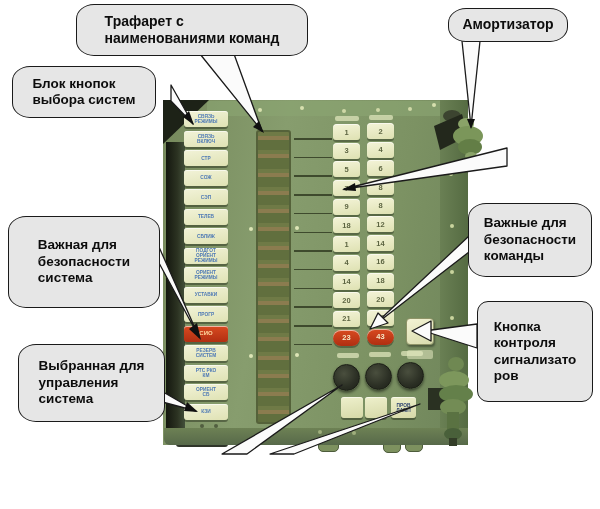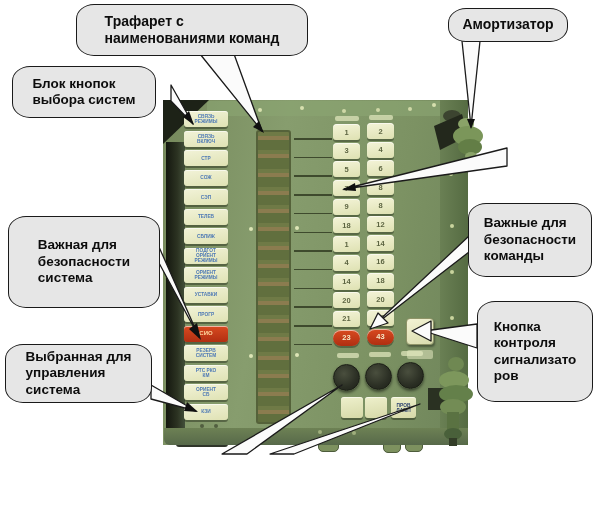--- a/index.html
+++ b/index.html
@@ -92,22 +92,22 @@
   .callout{position:absolute;z-index:10;background:var(--bubble_bg,#e6e6e6);
     border:1.6px solid #1a1a1a;border-radius:18px/15px;
     display:flex;align-items:center;justify-content:center;text-align:left;
     font-weight:bold;color:#0d0d0d;font-size:13.5px;line-height:1.22;white-space:pre-line;}
   .c-stencil{left:76px;top:4px;width:232px;height:52px;font-size:14px;}
   .c-shock{left:448px;top:8px;width:120px;height:34px;font-size:14px;}
   .c-select{left:12px;top:66px;width:144px;height:52px;}
   .c-cmdblock{left:507px;top:92px;width:86px;height:96px;}
   .c-safesys{left:8px;top:216px;width:152px;height:92px;}
   .c-safecmd{left:468px;top:203px;width:124px;height:74px;}
-  .c-annun{left:477px;top:301px;width:116px;height:101px;}
-  .c-selected{left:5px;top:344px;width:147px;height:59px;}
+  .c-annun{left:477px;top:301px;width:116px;height:101px;border-radius:11px;}
+  .c-selected{left:18px;top:344px;width:147px;height:78px;}
   .c-volume{left:78px;top:452px;width:226px;height:42px;font-size:15px;border-radius:21px;}
 </style>
 </head>
 <body>
 
 <div class="stage">
 
   <div class="foot-dark"></div>
   <div class="foot foot1"></div>
   <div class="foot foot2"></div>

